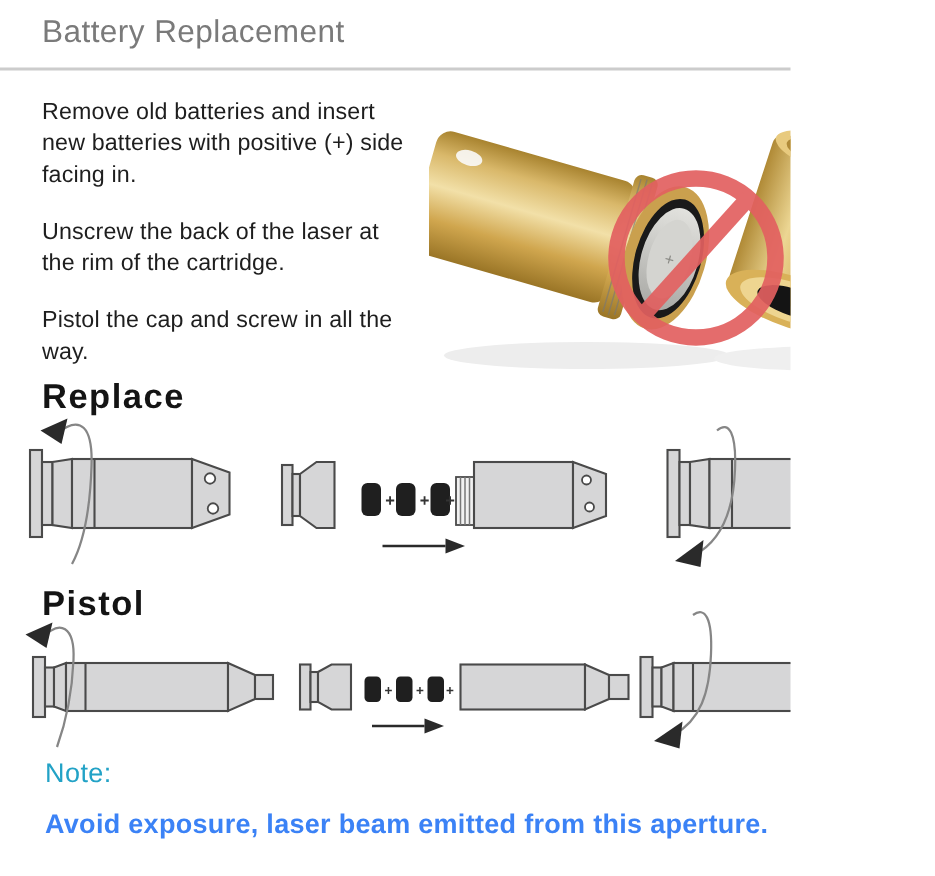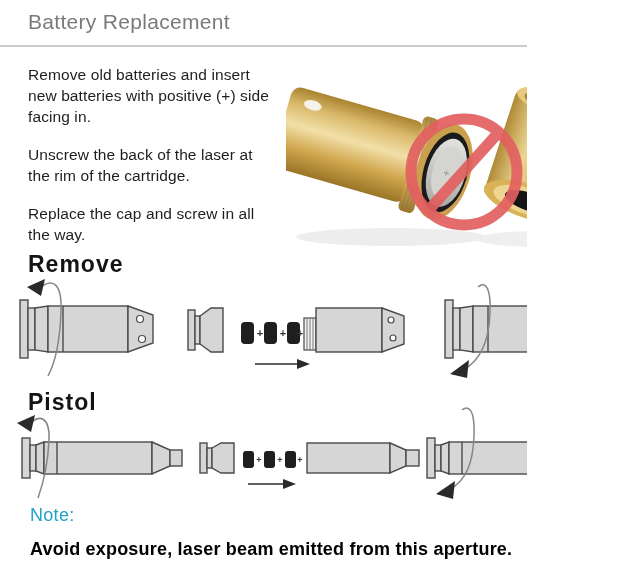--- a/index.html
+++ b/index.html
@@ -35,36 +35,36 @@
   .rot-head{fill:#2a2a2a;}
   .dir-line{stroke:#2a2a2a;stroke-width:1.6px;}
   .dir-head{fill:#2a2a2a;}
   .thread{stroke:#777;stroke-width:1px;}
   .note-label{
     position:absolute;left:30px;top:505px;margin:0;
     font-size:18px;font-weight:400;color:#22a2c6;letter-spacing:.3px;
   }
   .note-text{
     position:absolute;left:30px;top:539px;margin:0;
-    font-size:18px;font-weight:700;color:#000000;letter-spacing:.2px;
+    font-size:18px;font-weight:700;color:#3b82f6;letter-spacing:.2px;
   }
   svg text{font-family:"Liberation Sans",sans-serif;}
 </style>
 </head>
 <body>
 
 <div id="page">
 
   <h1 class="title">Battery Replacement</h1>
   <div class="divider"></div>
 
   <div class="instructions">
     <p>Remove old batteries and insert new batteries with positive (+) side facing in.</p>
     <p>Unscrew the back of the laser at the rim of the cartridge.</p>
-    <p>Replace the cap and screw in all the way.</p>
+    <p>Pistol the cap and screw in all the way.</p>
   </div>
 
   <svg class="photo" width="337" height="200" viewBox="0 0 337 200">
     <defs>
       <linearGradient id="brassV" x1="0" y1="0" x2="0" y2="1">
         <stop offset="0" stop-color="#a8832f"></stop>
         <stop offset="0.2" stop-color="#d9b86a"></stop>
         <stop offset="0.45" stop-color="#f2e0a8"></stop>
         <stop offset="0.72" stop-color="#d0a64e"></stop>
         <stop offset="1" stop-color="#9a7526"></stop>
@@ -110,21 +110,21 @@
       <ellipse cx="252" cy="150" rx="37" ry="13" fill="#eed590"></ellipse>
       <ellipse cx="252" cy="150" rx="25" ry="9" fill="#141414"></ellipse>
     </g>
 
     <g opacity="0.92">
       <circle cx="178" cy="118" r="53" fill="none" stroke="#e26060" stroke-width="11"></circle>
       <line x1="213" y1="78" x2="141" y2="158" stroke="#e26060" stroke-width="11"></line>
     </g>
   </svg>
 
-  <h2 class="sec-heading" id="pistol-heading">Remove</h2>
+  <h2 class="sec-heading" id="pistol-heading">Replace</h2>
 
   <svg class="diag" id="pistol-svg" width="623" height="115" viewBox="0 0 623 115">
     <defs>
       <g id="pcart">
         <rect class="diag-fill" x="20" y="25" width="8" height="58"></rect>
         <rect class="diag-fill" x="28" y="33" width="7" height="42"></rect>
         <polygon class="diag-fill" points="35,33 48,31 48,77 35,75"></polygon>
         <rect class="diag-fill" x="48" y="31" width="80" height="46"></rect>
         <line class="diag-line" x1="63" y1="31" x2="63" y2="77"></line>
         <polygon class="diag-fill" points="128,31 153,40 153,68 128,77"></polygon>

